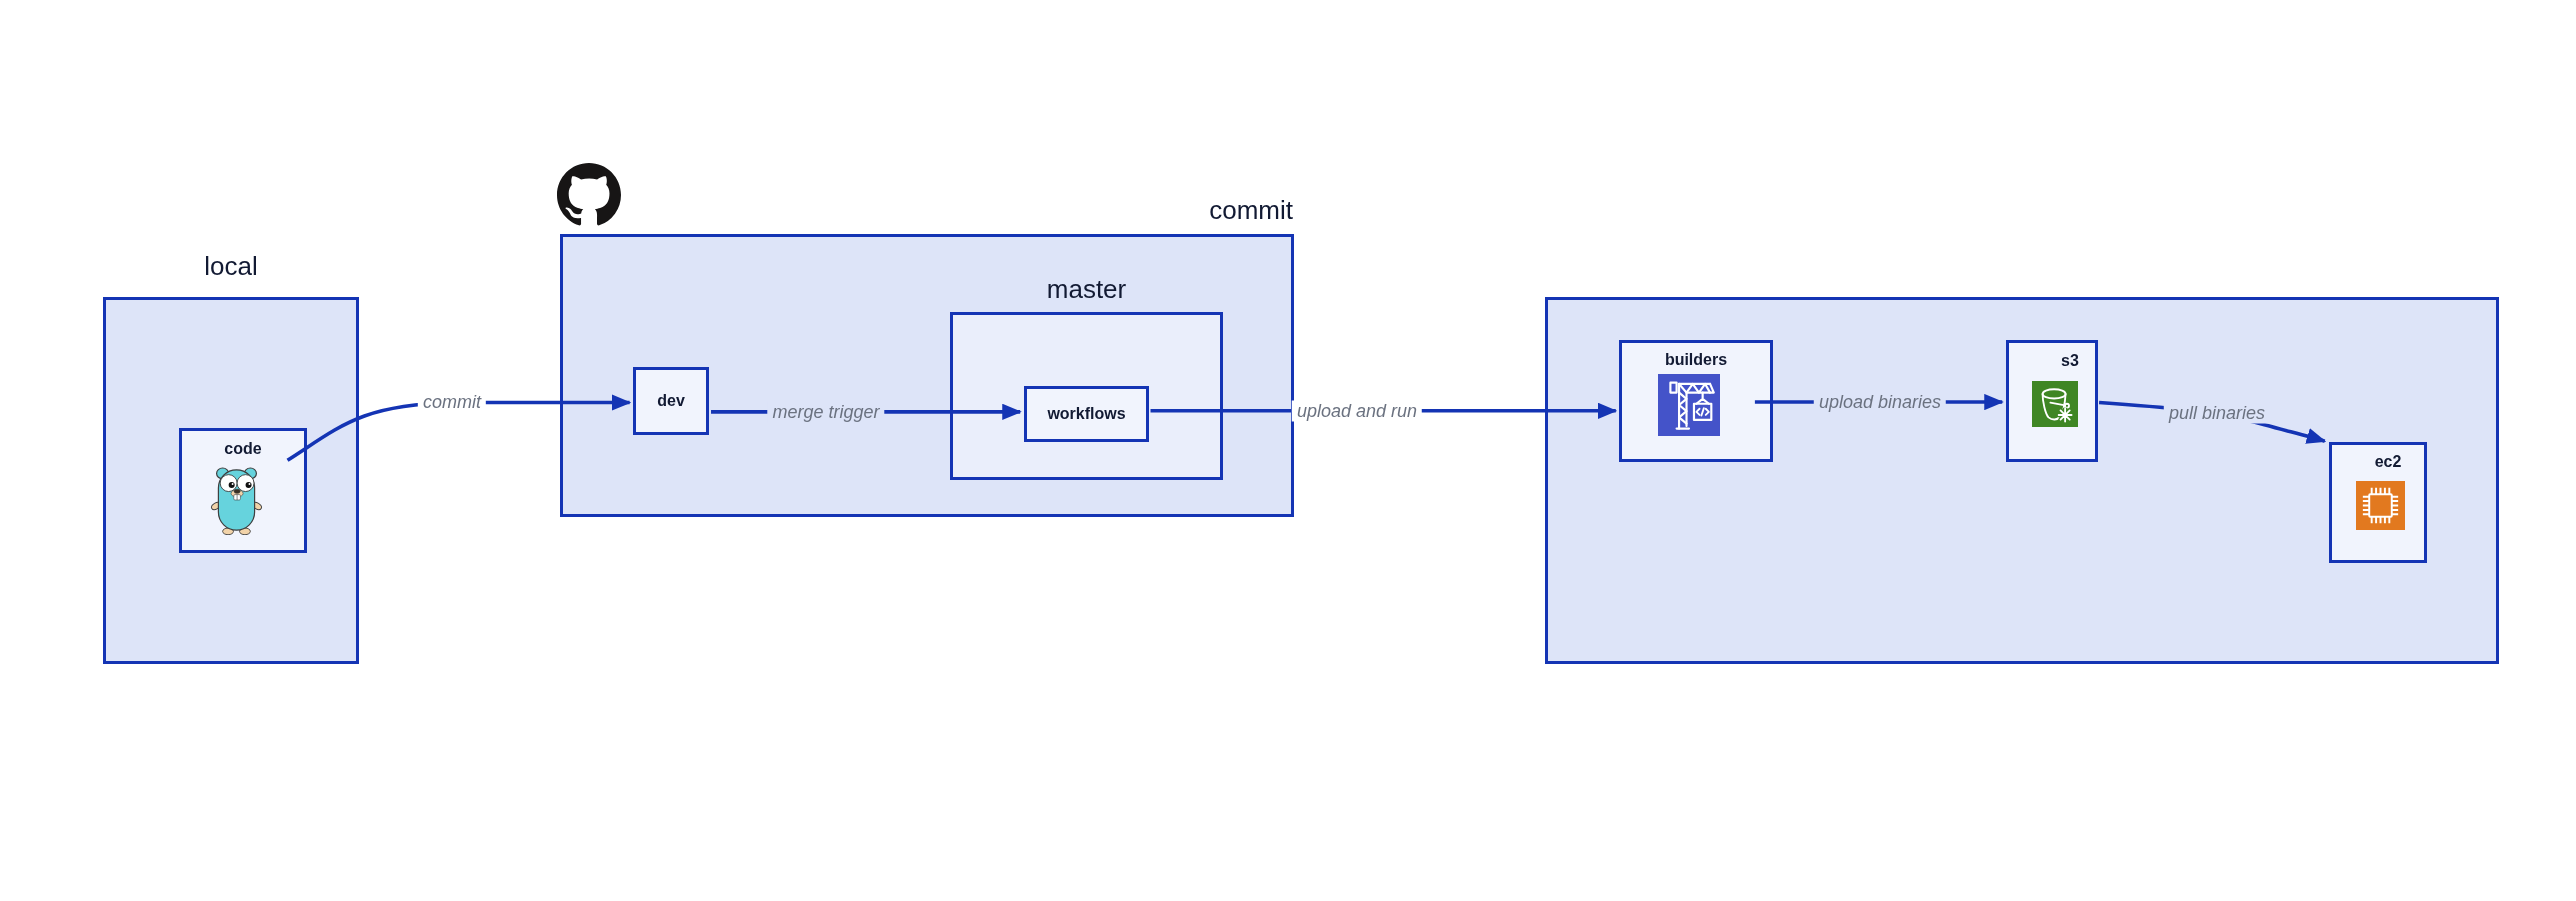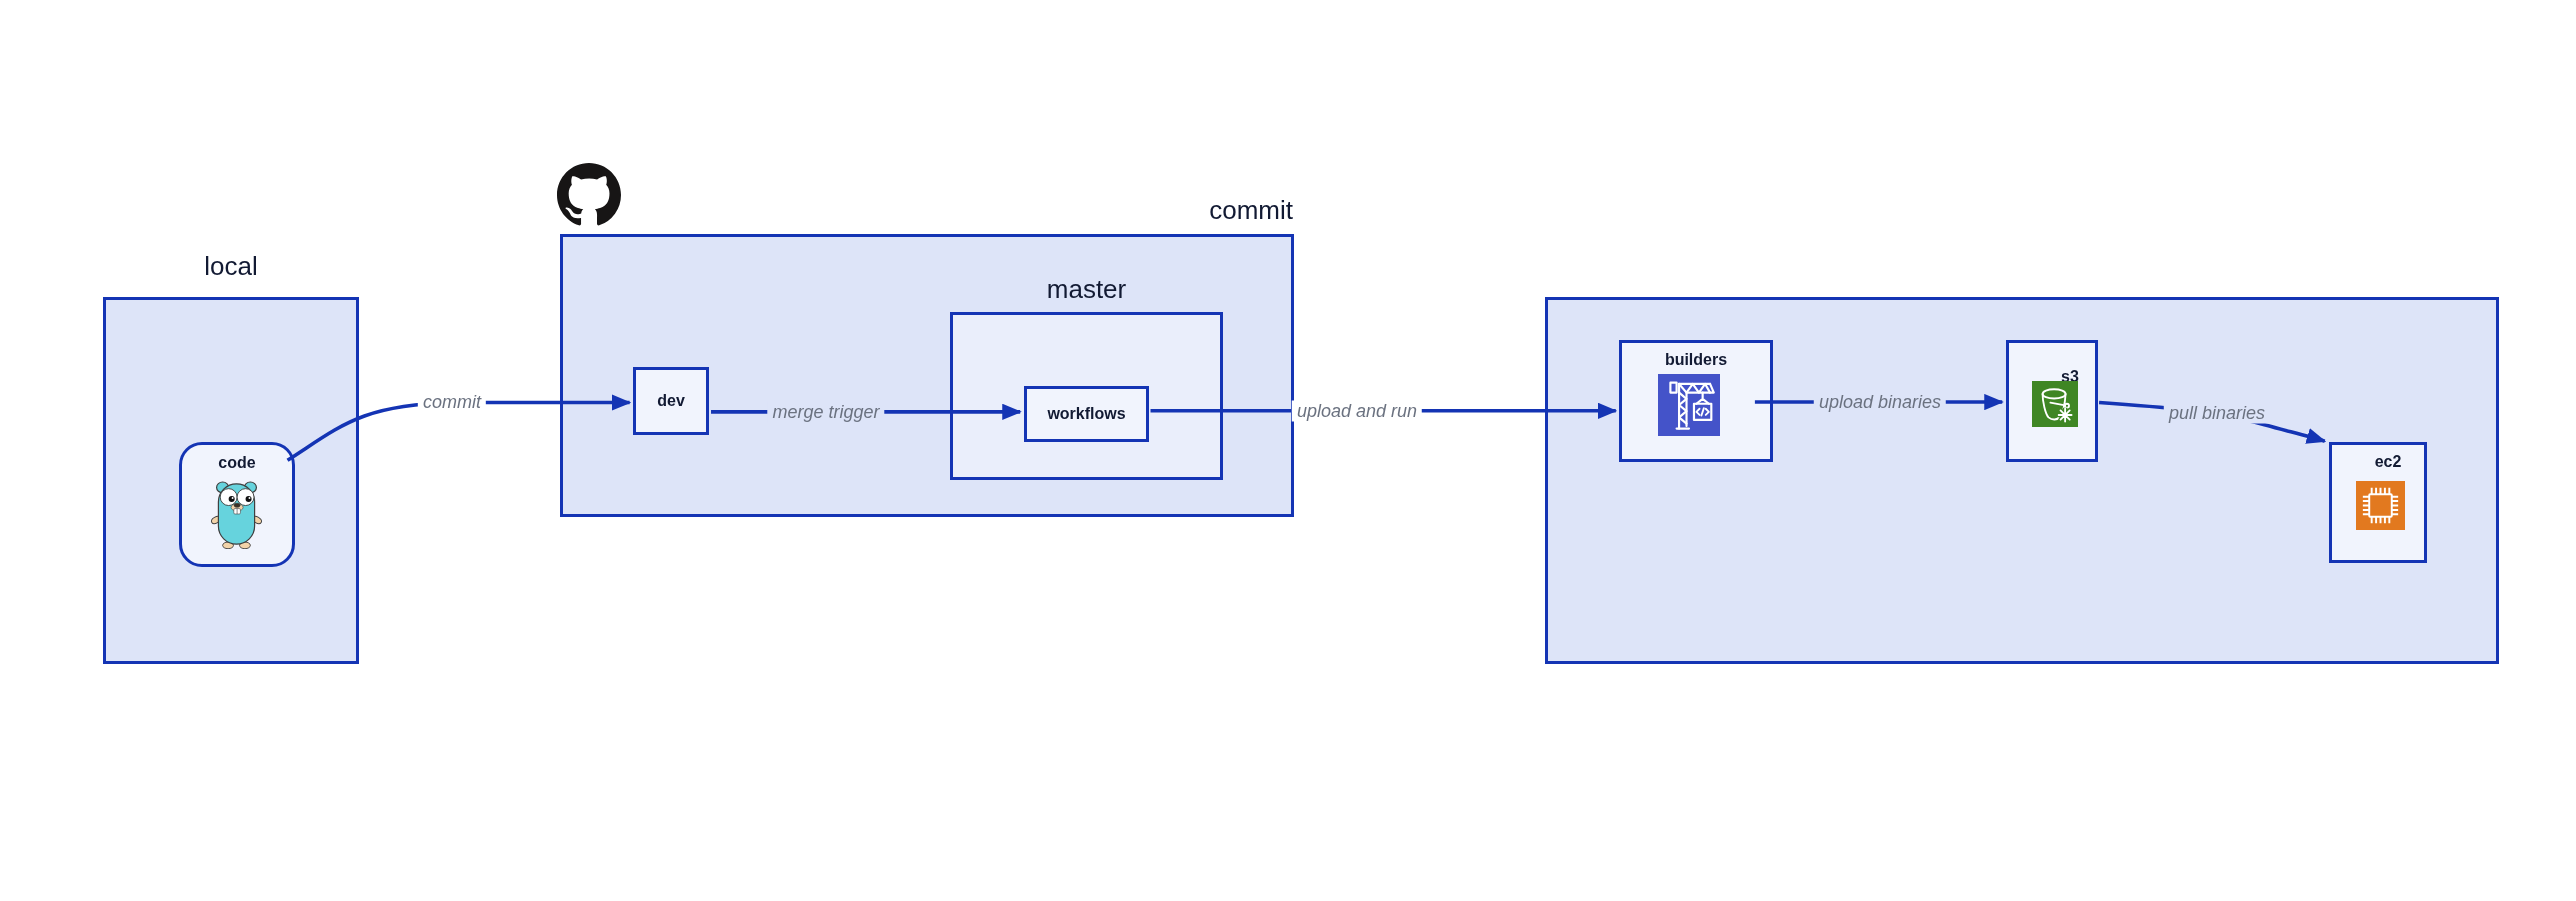--- a/index.html
+++ b/index.html
@@ -40,21 +40,21 @@
          text-decoration-thickness:3.6px;text-underline-offset:6.2px;white-space:nowrap;}
 </style>
 </head>
 <body>
 
 <div id="canvas">
 
   <div class="glabel center" style="left:103px;top:252px;width:256px;">local</div>
   <div class="gbox" style="left:103px;top:297px;width:256px;height:367px;"></div>
 
-  <div class="node" style="left:179px;top:442px;width:116px;height:125px;border-radius:23px;">
+  <div class="node" style="left:179px;top:428px;width:128px;height:125px;">
     <div class="nlabel" style="top:9.3px;">code</div>
     <svg class="icon" style="left:24px;top:34px;width:61px;height:70px;" viewBox="0 0 100 116">
       <ellipse cx="27" cy="14" rx="10" ry="9" fill="#66d3dd" stroke="#3f3f3f" stroke-width="2"></ellipse>
       <ellipse cx="73" cy="14" rx="10" ry="9" fill="#66d3dd" stroke="#3f3f3f" stroke-width="2"></ellipse>
       <ellipse cx="16" cy="68" rx="8" ry="5" fill="#f2d3a9" stroke="#3f3f3f" stroke-width="1.5" transform="rotate(-30 16 68)"></ellipse>
       <ellipse cx="84" cy="68" rx="8" ry="5" fill="#f2d3a9" stroke="#3f3f3f" stroke-width="1.5" transform="rotate(30 84 68)"></ellipse>
       <ellipse cx="36" cy="110" rx="9" ry="5.5" fill="#f2d3a9" stroke="#3f3f3f" stroke-width="1.5"></ellipse>
       <ellipse cx="64" cy="110" rx="9" ry="5.5" fill="#f2d3a9" stroke="#3f3f3f" stroke-width="1.5"></ellipse>
       <rect x="20" y="8" width="60" height="100" rx="30" fill="#66d3dd" stroke="#3f3f3f" stroke-width="2"></rect>
       <circle cx="37" cy="30" r="14" fill="#ffffff" stroke="#3f3f3f" stroke-width="1.5"></circle>
@@ -106,21 +106,21 @@
       </g>
       <g stroke="#ffffff" stroke-width="3" fill="none" stroke-linecap="round" stroke-linejoin="round">
         <polyline points="67,56 62,61 67,66"></polyline>
         <polyline points="77,56 82,61 77,66"></polyline>
         <line x1="74" y1="55" x2="70" y2="67"></line>
       </g>
     </svg>
   </div>
 
   <div class="node" style="left:2006px;top:340px;width:92px;height:122px;">
-    <div class="nlabel" style="top:25px;padding-left:36px;">s3</div>
+    <div class="nlabel" style="top:9px;padding-left:36px;">s3</div>
     <svg class="icon" style="left:23px;top:38px;width:46px;height:46px;" viewBox="0 0 100 100">
       <rect width="100" height="100" fill="#3f8624"></rect>
       <g stroke="#ffffff" stroke-width="4" fill="none" stroke-linecap="round">
         <ellipse cx="48" cy="28" rx="25" ry="10"></ellipse>
         <path d="M23 28 C23 44 29 72 36 79 C44 86 55 85 60 78 C68 68 72 46 73 28"></path>
         <path d="M40 47 L72 53"></path>
         <circle cx="76" cy="54" r="4.5"></circle>
       </g>
       <g stroke="#3f8624" stroke-width="10" fill="none">
         <path d="M72 58 V90 M56 74 H88 M61 63 L83 85 M83 63 L61 85"></path>

